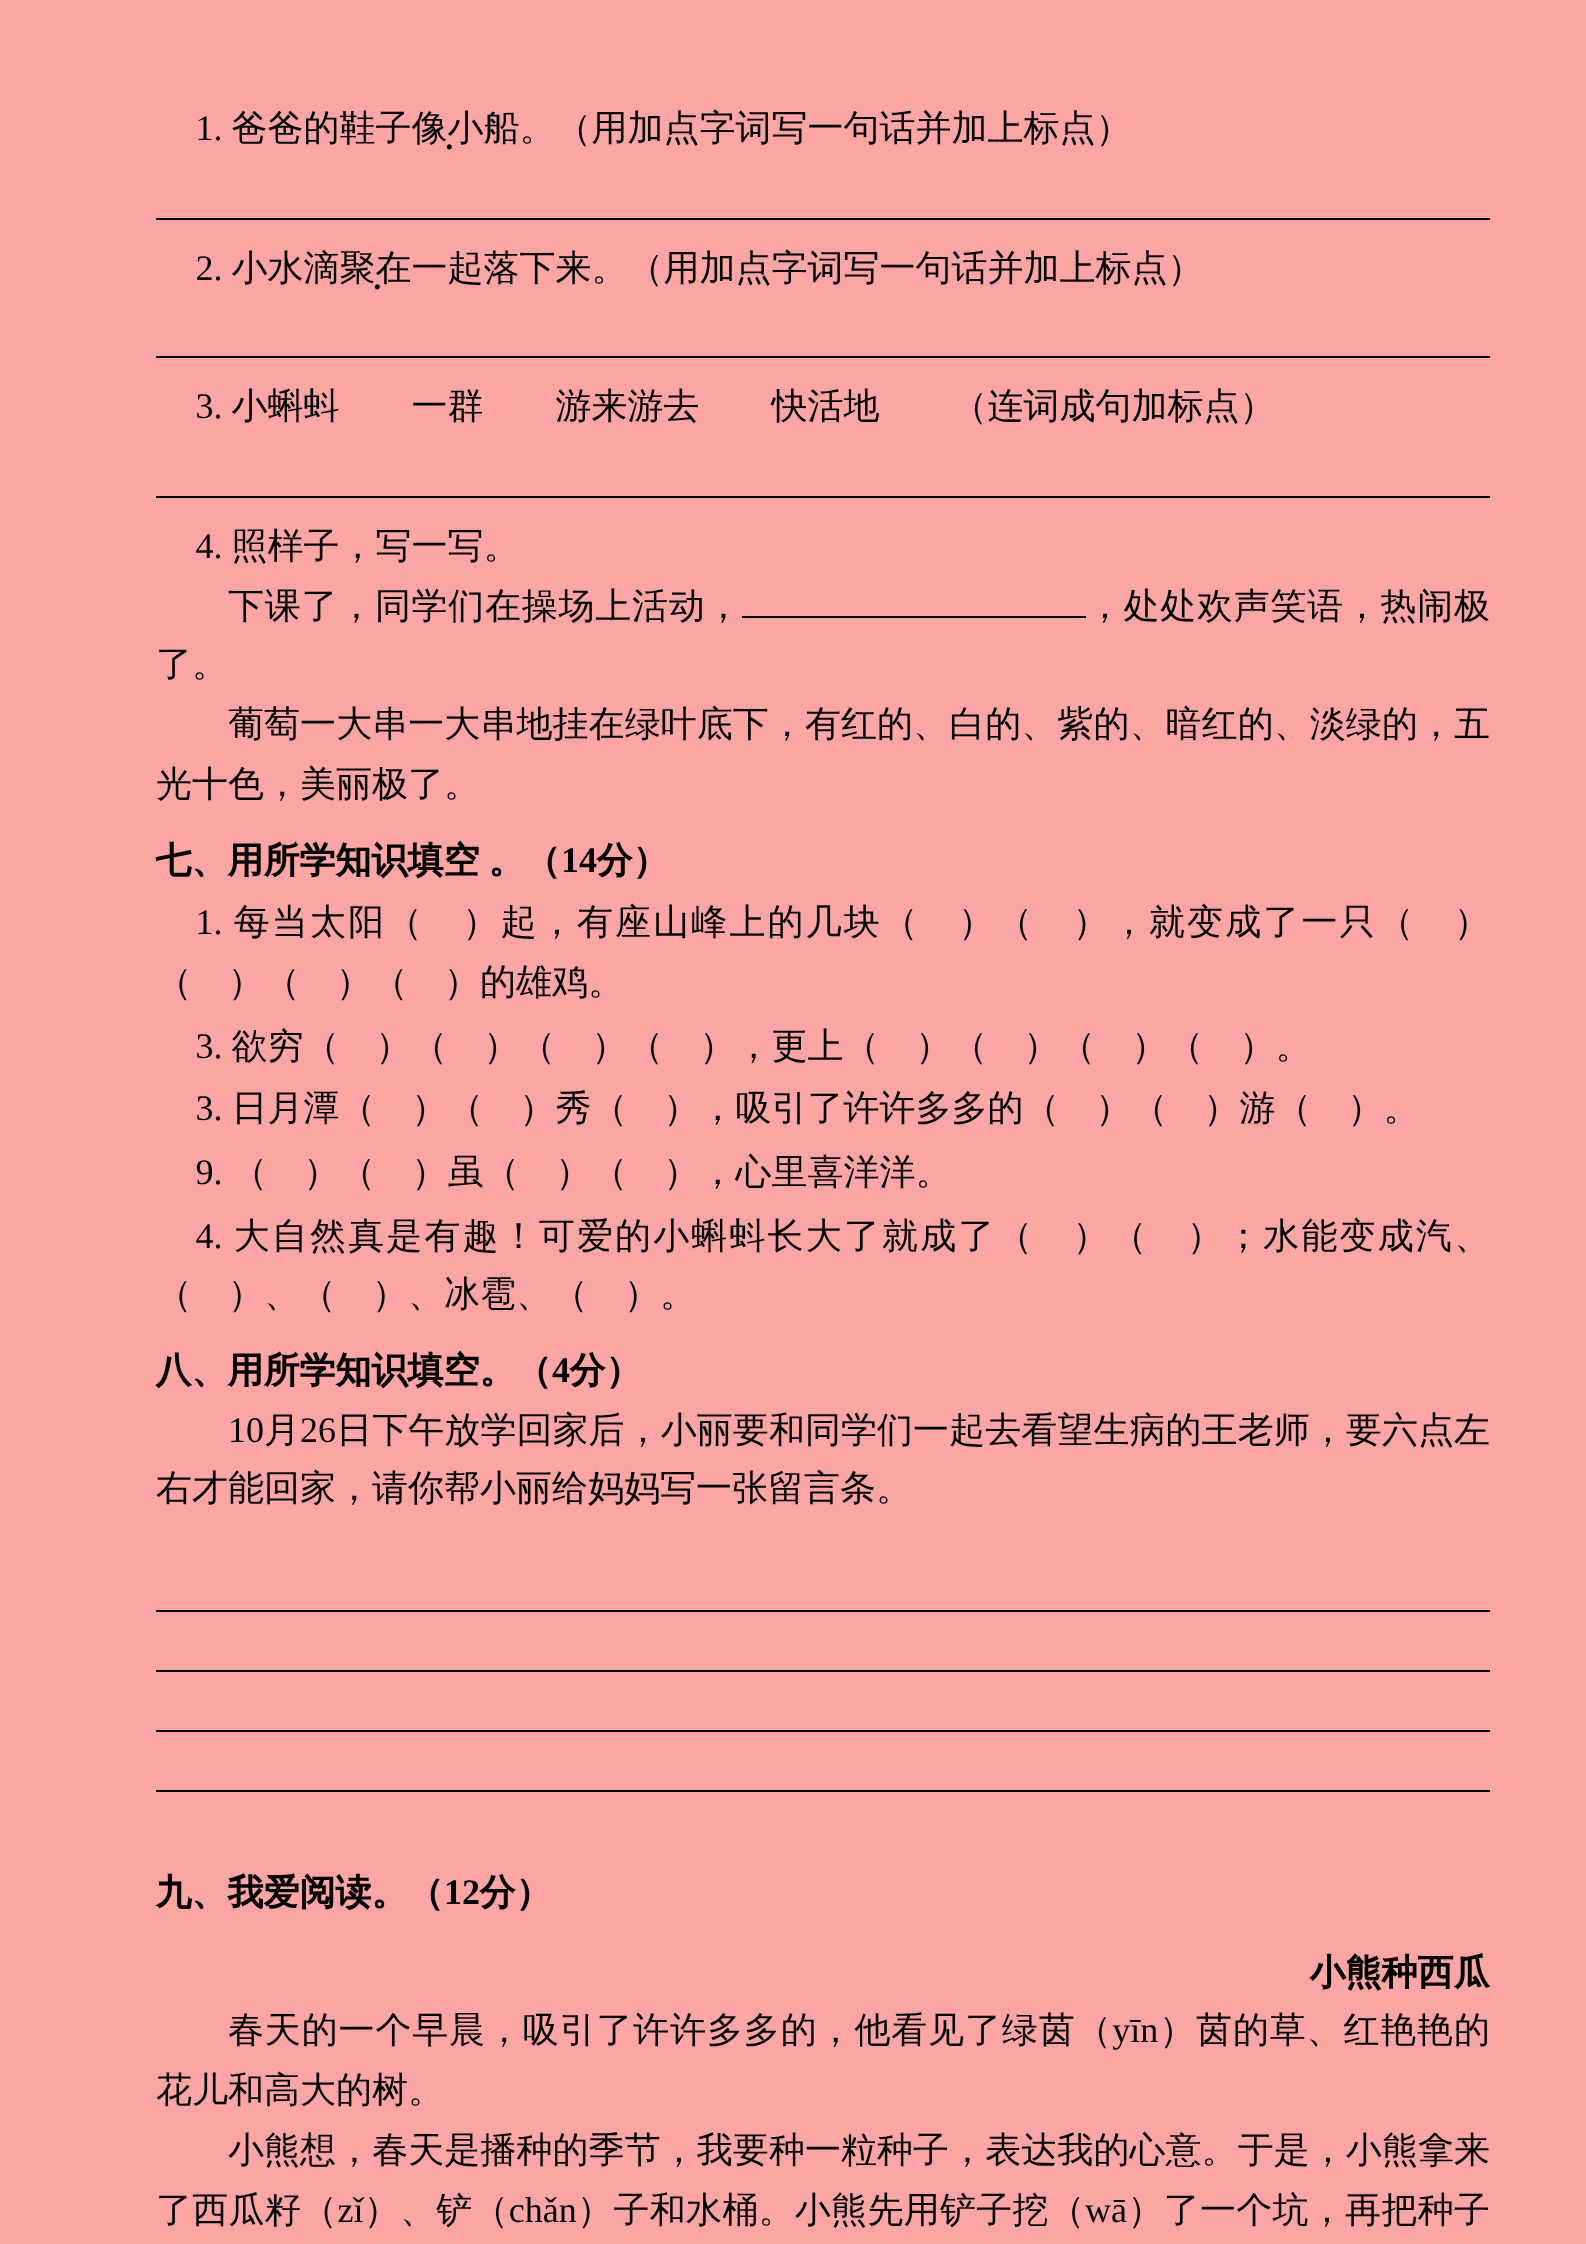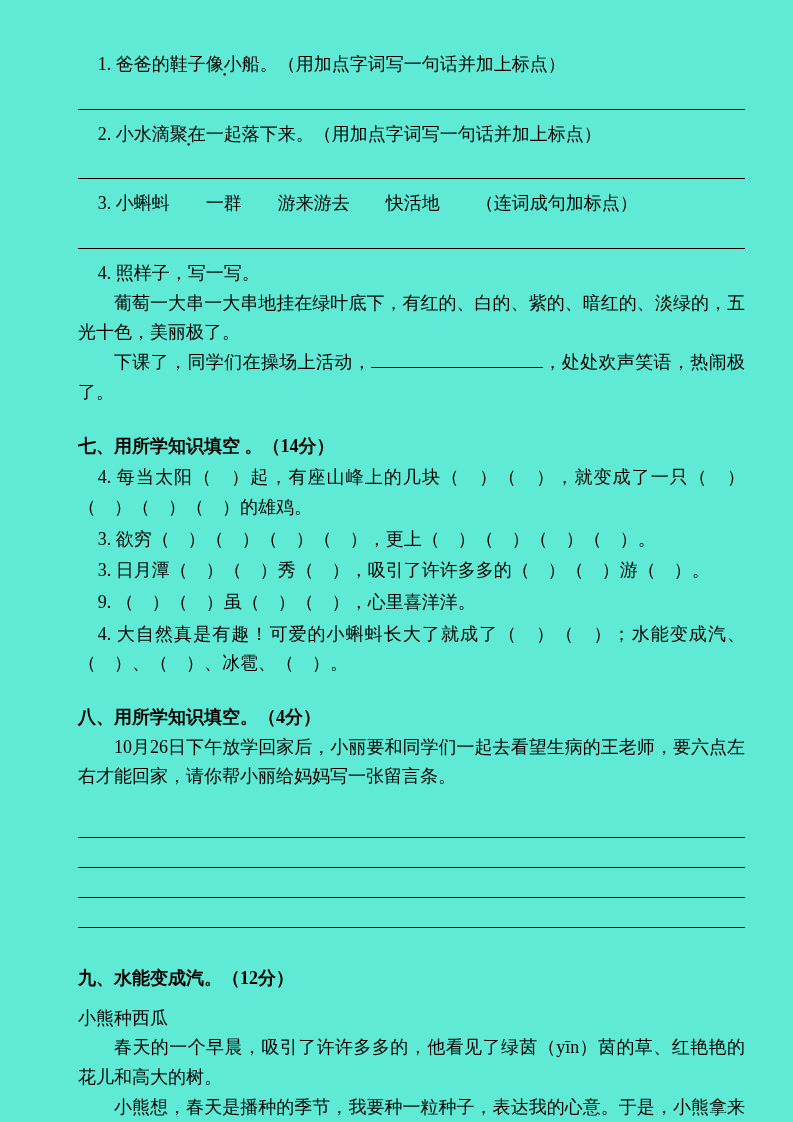--- a/index.html
+++ b/index.html
@@ -2,36 +2,36 @@
 <html><head>
 <meta charset="utf-8">
 <style>
   * { margin:0; padding:0; box-sizing:border-box; }
   html, body { background:#ffffff; }
   body {
     width:793px; height:1122px; overflow:hidden;
     font-family:"Liberation Serif","DejaVu Serif",serif;
     font-size:18px; color:#000; line-height:1.65;
   }
-  .page { width:793px; height:1122px; padding:50px 48px 0 78px; background:#5eead4; }
+  .page { width:793px; height:1122px; padding:50px 48px 0 78px; background:#fca5a5; }
   .q-item { text-indent:1.1em; text-align:justify; }
   .q-num { margin-right:0.25em; }
   .answer-line { height:26px; border-bottom:1px solid #000; margin:4px 0 10px 0; }
   .para { text-indent:2em; text-align:justify; }
-  .section-title { font-weight:bold; margin-top:24px; }
+  .section-title { font-weight:bold; margin-top:8px; }
   .blank { display:inline-block; width:172px; height:1.05em; border-bottom:1px solid #000; vertical-align:baseline; }
   .dotted { position:relative; }
   .dotted::after {
     content:"•"; position:absolute; left:50%; bottom:-0.55em;
     transform:translateX(-50%); font-size:0.6em; line-height:1;
   }
   .ruled-group { margin-top:16px; }
   .ruled { height:30px; border-bottom:1px solid #000; }
   .passage { margin-top:2px; }
-  .passage-title { text-align:left; font-weight:normal; margin-top:10px; }
+  .passage-title { text-align:right; font-weight:bold; margin-top:10px; }
   .sec9 { margin-top:36px; }
   .sec7-items .q-item { margin-top:2px; }
 </style>
 </head>
 <body>
 
 <div class="page">
 
   <div class="q-item">
     <span class="q-num">1.</span><span>爸爸的鞋子</span><span class="dotted">像</span><span>小船。（用加点字词写一句话并加上标点）</span>
@@ -44,44 +44,44 @@
   <div class="answer-line"></div>
 
   <div class="q-item">
     <span class="q-num">3.</span><span>小蝌蚪　　一群　　游来游去　　快活地　　（连词成句加标点）</span>
   </div>
   <div class="answer-line"></div>
 
   <div class="q-item">
     <span class="q-num">4.</span><span>照样子，写一写。</span>
   </div>
-  <div class="para">葡萄一大串一大串地挂在绿叶底下，有红的、白的、紫的、暗红的、淡绿的，五光十色，美丽极了。</div>
   <div class="para">
     <span>下课了，同学们在操场上活动，</span><span class="blank"></span><span>，处处欢声笑语，热闹极了。</span>
   </div>
+  <div class="para">葡萄一大串一大串地挂在绿叶底下，有红的、白的、紫的、暗红的、淡绿的，五光十色，美丽极了。</div>
 
   <div class="section-title">七、用所学知识填空 。（14分）</div>
   <div class="sec7-items">
-    <div class="q-item">4. 每当太阳（　）起，有座山峰上的几块（　）（　），就变成了一只（　）（　）（　）（　）的雄鸡。</div>
+    <div class="q-item">1. 每当太阳（　）起，有座山峰上的几块（　）（　），就变成了一只（　）（　）（　）（　）的雄鸡。</div>
     <div class="q-item">3. 欲穷（　）（　）（　）（　），更上（　）（　）（　）（　）。</div>
     <div class="q-item">3. 日月潭（　）（　）秀（　），吸引了许许多多的（　）（　）游（　）。</div>
     <div class="q-item">9. （　）（　）虽（　）（　），心里喜洋洋。</div>
     <div class="q-item">4. 大自然真是有趣！可爱的小蝌蚪长大了就成了（　）（　）；水能变成汽、（　）、（　）、冰雹、（　）。</div>
   </div>
 
   <div class="section-title">八、用所学知识填空。（4分）</div>
   <div class="para">10月26日下午放学回家后，小丽要和同学们一起去看望生病的王老师，要六点左右才能回家，请你帮小丽给妈妈写一张留言条。</div>
   <div class="ruled-group">
     <div class="ruled"></div>
     <div class="ruled"></div>
     <div class="ruled"></div>
     <div class="ruled"></div>
   </div>
 
-  <div class="section-title sec9">九、水能变成汽。（12分）</div>
+  <div class="section-title sec9">九、我爱阅读。（12分）</div>
   <div class="passage">
     <div class="passage-title">小熊种西瓜</div>
     <div class="para">春天的一个早晨，吸引了许许多多的，他看见了绿茵（yīn）茵的草、红艳艳的花儿和高大的树。</div>
     <div class="para">小熊想，春天是播种的季节，我要种一粒种子，表达我的心意。于是，小熊拿来了西瓜籽（zǐ）、铲（chǎn）子和水桶。小熊先用铲子挖（wā）了一个坑，再把种子埋（mái）进土里，然后用脚把土踩（cǎi）平，最后给种子浇了一点儿水。</div>
 
   </div>
 
 </div>
 
 </body></html>

